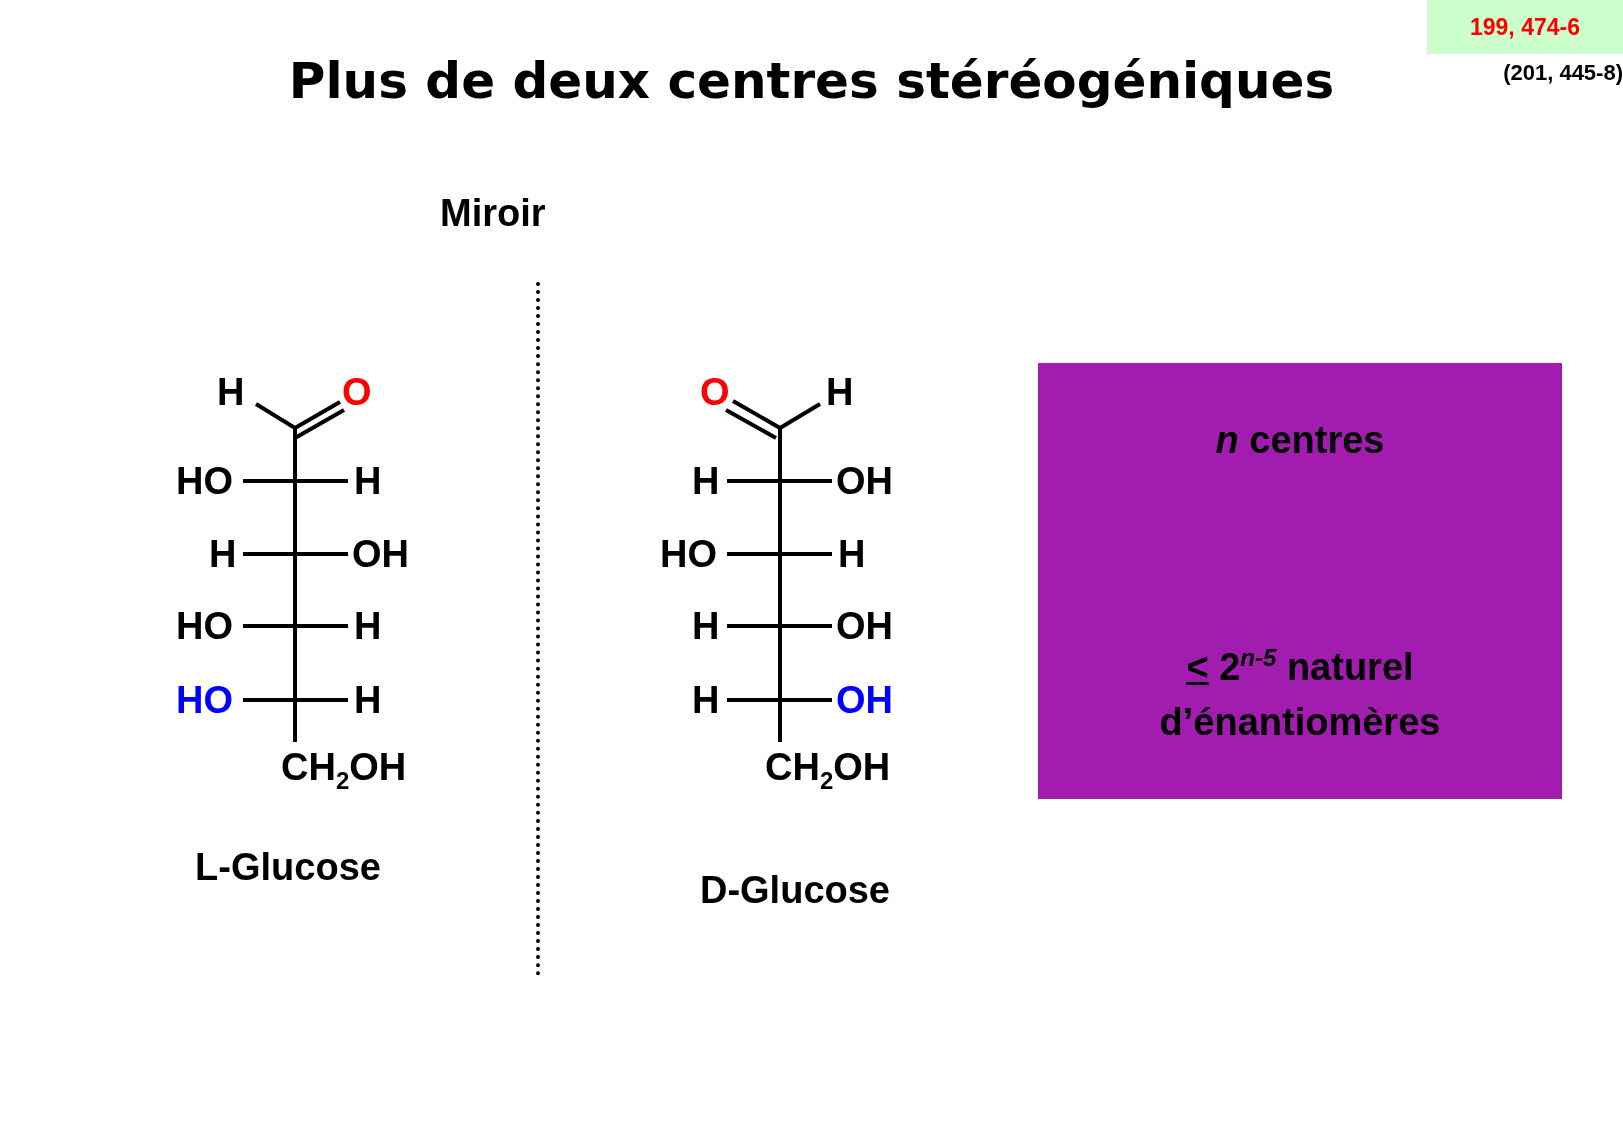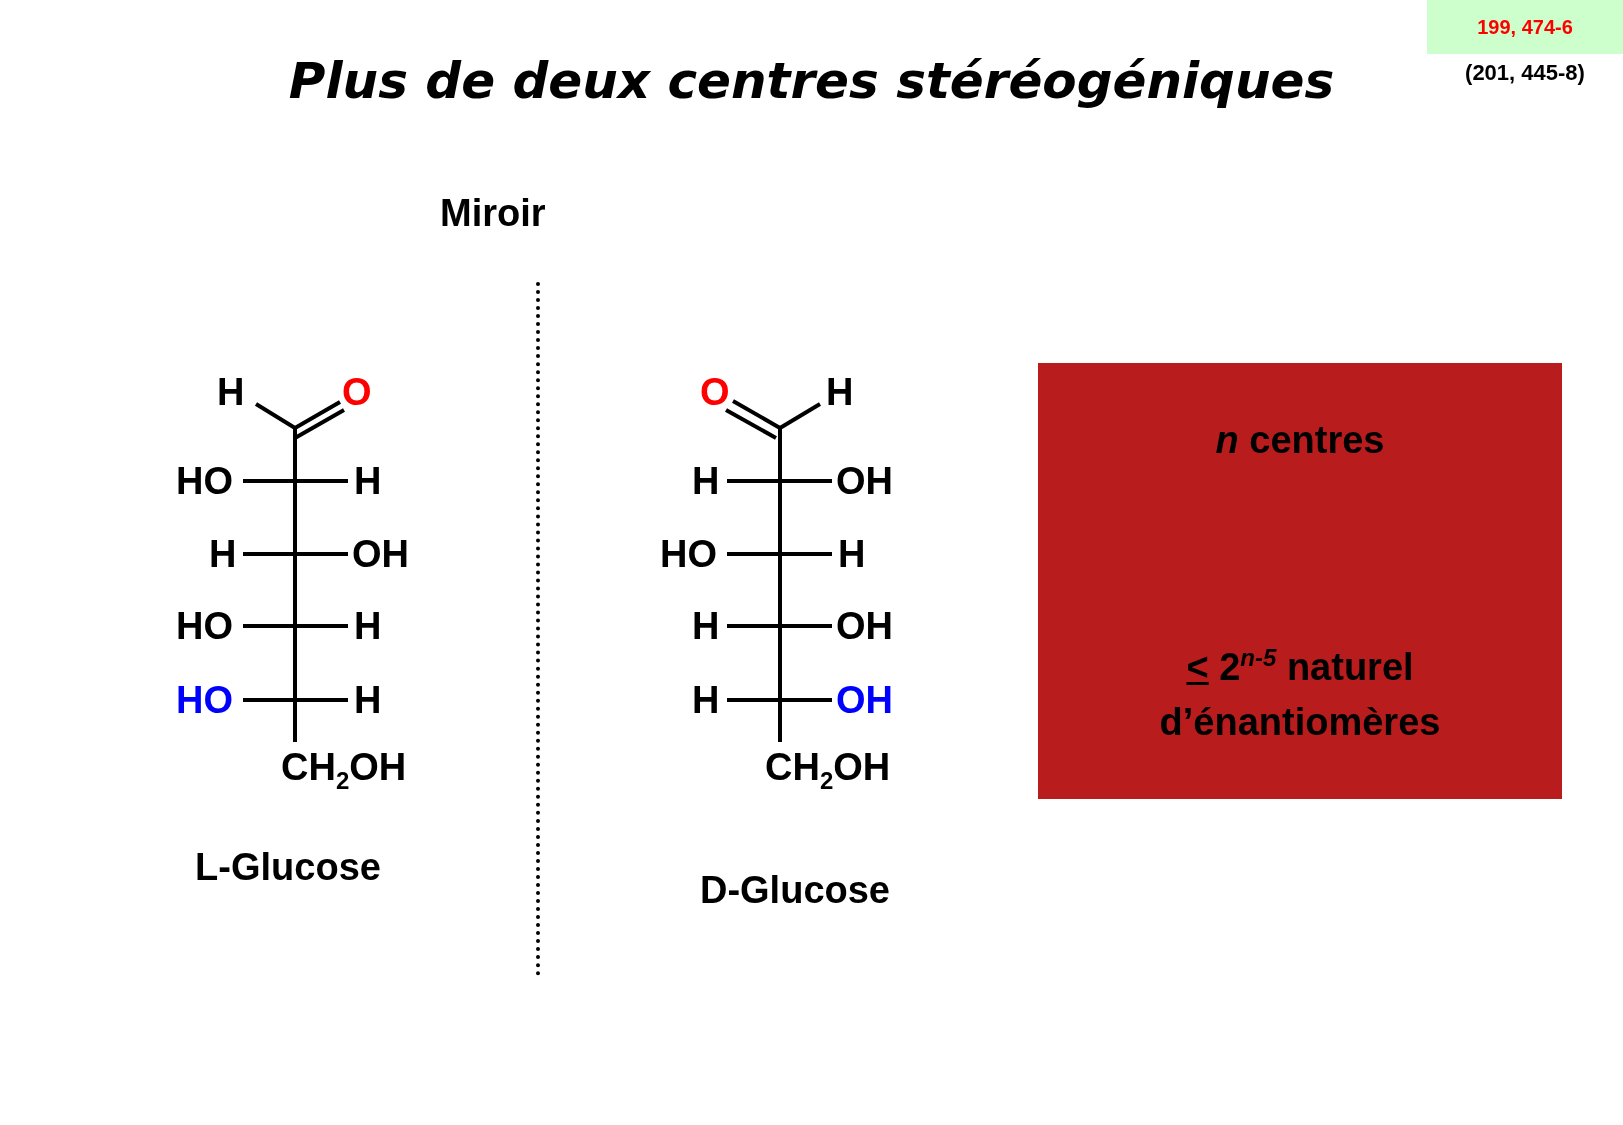--- a/index.html
+++ b/index.html
@@ -5,31 +5,31 @@
   html, body { margin:0; padding:0; }
   body {
     width:1623px; height:1125px; position:relative; overflow:hidden;
     background:#ffffff;
     font-family:"Liberation Sans", "DejaVu Sans", sans-serif;
     font-weight:bold; color:#000;
   }
   .abs { position:absolute; }
   #page-ref {
     left:1427px; top:0; width:196px; height:54px; background:#ccffcc;
-    color:#ff0000; font-size:20px; display:flex; align-items:center; justify-content:center;
+    color:#ff0000; font-size:23px; display:flex; align-items:center; justify-content:center;
   }
-  #page-ref-alt { left:1427px; top:60px; width:196px; text-align:center; font-size:22px; }
-  #title { left:0; width:1623px; top:52px; text-align:center; font-size:50px; font-family:"DejaVu Sans", sans-serif;font-style:italic; }
+  #page-ref-alt { left:1427px; top:60px; width:196px; text-align:right; font-size:22px; }
+  #title { left:0; width:1623px; top:52px; text-align:center; font-size:50px; font-family:"DejaVu Sans", sans-serif; }
   #mirror-label { left:440px; width:200px; top:192px; text-align:left; font-size:38px; }
   #mirror-line { left:536px; top:282px; height:694px; width:0; border-left:4px dotted #000; }
   .mol-label { font-size:38px; text-align:center; line-height:48px; }
   #l-name { left:43px; width:490px; top:843px; }
   #d-name { left:620px; width:350px; top:866px; }
   #yellow-box {
-    left:1038px; top:363px; width:524px; height:436px; background:#b91c1c;
+    left:1038px; top:363px; width:524px; height:436px; background:#a21caf;
   }
   .yb-line { position:absolute; left:0; width:100%; text-align:center; font-size:38px; }
   .u { text-decoration:underline; }
   sup.n { font-size:24px; font-style:italic; vertical-align:14px; }
   .atom { position:absolute; font-size:38px; line-height:38px; }
   .red { color:#ff0000; }
   .blue { color:#0000ff; }
   svg.bonds { position:absolute; left:0; top:0; }
 </style>
 </head>

